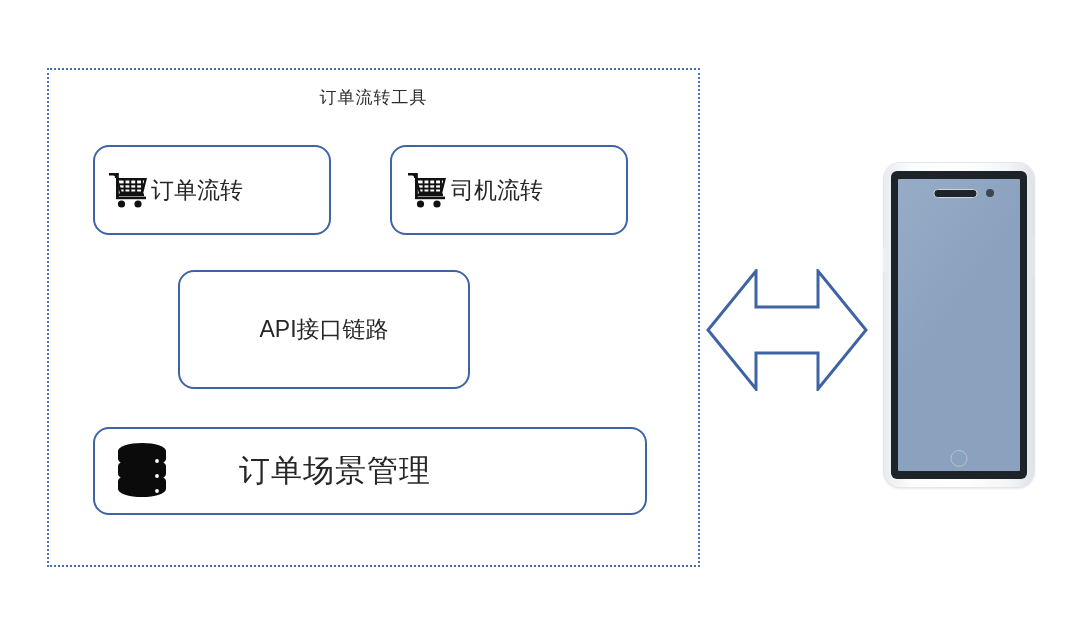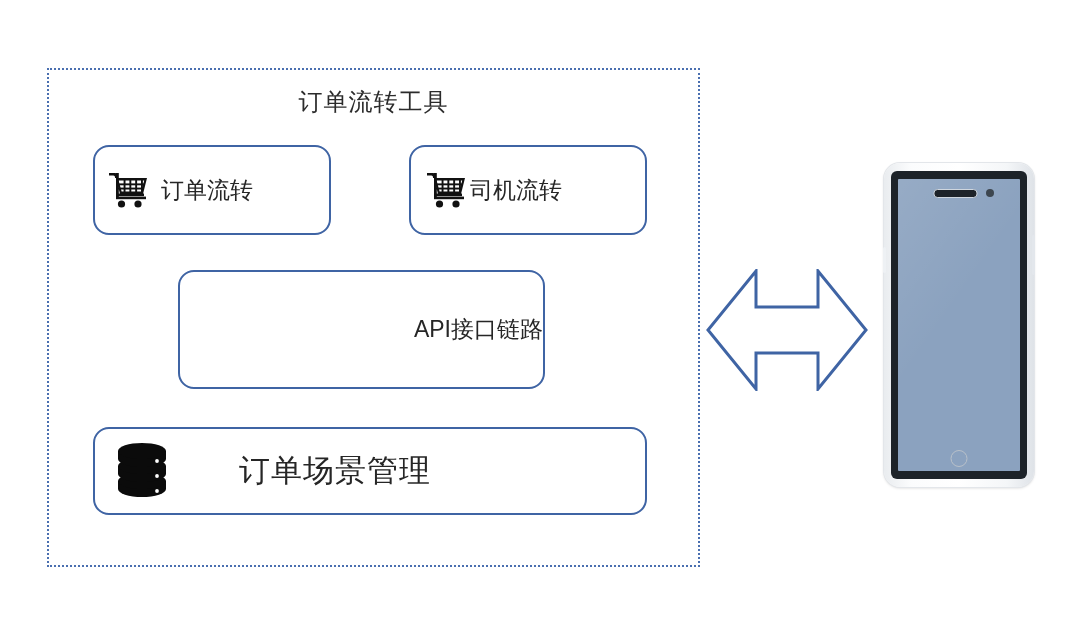--- a/index.html
+++ b/index.html
@@ -26,21 +26,21 @@
     box-sizing: border-box;
     background: #ffffff;
   }
 
   #container-title {
     position: absolute;
     left: 0;
     top: 16px;
     width: 100%;
     text-align: center;
-    font-size: 24px;
+    font-size: 17px;
     color: #2b2b2b;
     letter-spacing: 1px;
     font-family: "Liberation Sans", "DejaVu Sans", sans-serif;
   }
 
   
   .rbox {
     position: absolute;
     box-sizing: border-box;
     border: 2px solid #3f64a4;
@@ -51,47 +51,47 @@
   }
 
   #box-order-flow {
     left: 44px;
     top: 75px;
     width: 238px;
     height: 90px;
     padding-left: 12px;
   }
   #box-driver-flow {
-    left: 360px;
+    left: 341px;
     top: 75px;
     width: 238px;
     height: 90px;
     padding-left: 14px;
   }
   #box-api-chain {
     left: 129px;
     top: 200px;
-    width: 367px;
+    width: 292px;
     height: 119px;
-    justify-content: flex-end;
+    justify-content: center;
   }
   #box-order-scene {
     left: 44px;
     top: 357px;
     width: 554px;
     height: 88px;
     padding-left: 18px;
   }
 
   .box-label {
     font-size: 23px;
     color: #262626;
     white-space: nowrap;
   }
-  #box-order-flow .box-label { margin-left: 10px; }
+  #box-order-flow .box-label { }
   #box-driver-flow .box-label { margin-left: 1px; }
   #box-api-chain .box-label { font-size: 23px; }
   #box-order-scene .box-label {
     font-family: "Liberation Serif", "DejaVu Serif", serif;
     font-size: 31px;
     margin-left: 68px;
     letter-spacing: 1px;
   }
 
   

